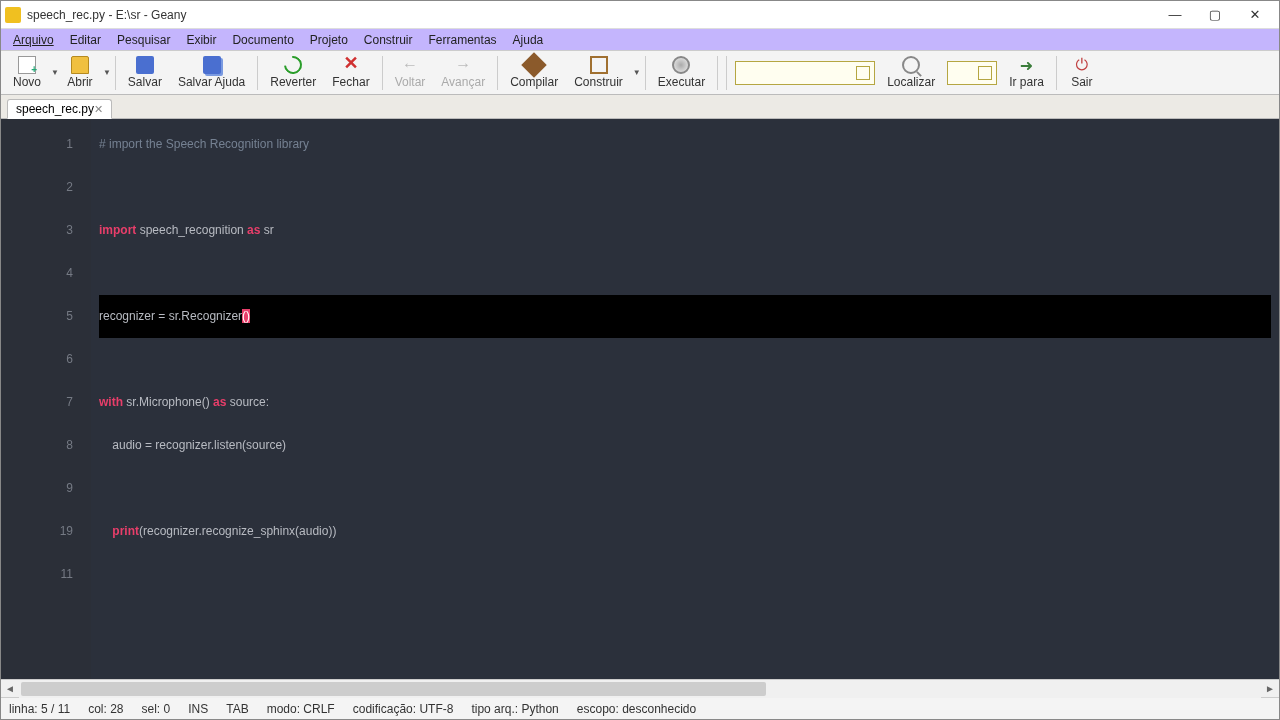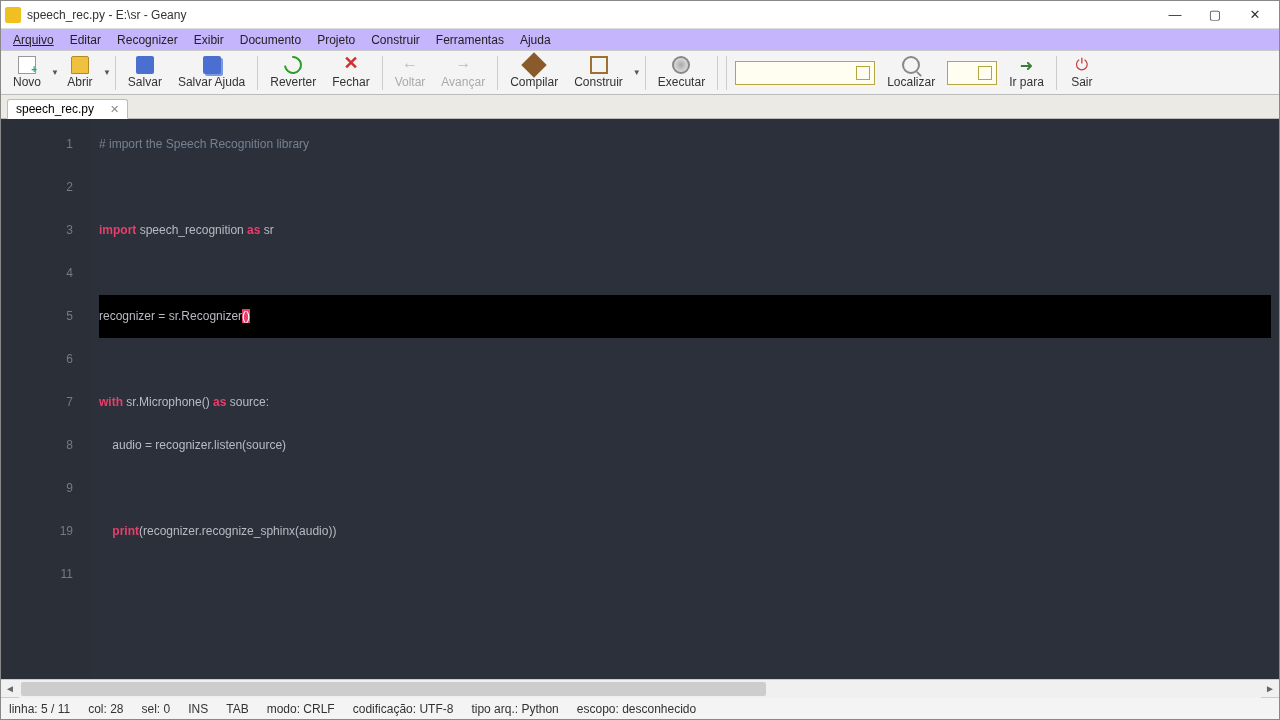--- a/index.html
+++ b/index.html
@@ -17,21 +17,21 @@
 .toolbar { height: 44px; background: #f4f4f4; display: flex; align-items: center; padding: 0 4px; border-bottom: 1px solid #bbb; gap: 0; }
 .toolbar .tbtn { display: flex; flex-direction: column; align-items: center; justify-content: center; padding: 2px 8px; min-width: 42px; cursor: default; color: #333; font-size: 11px; }
 .toolbar .tbtn .ticon { width: 18px; height: 18px; margin-bottom: 1px; }
 .toolbar .tbtn.disabled { color: #aaa; }
 .toolbar .sep { width: 1px; height: 34px; background: #ccc; margin: 0 4px; }
 .toolbar .drop-arrow { font-size: 8px; margin-left: 2px; color: #555; }
 .toolbar .fieldbox { width: 140px; height: 24px; background: #fffef0; border: 1px solid #b5a642; display: flex; align-items: center; padding: 0 4px; margin: 0 4px; }
 .toolbar .fieldbox .ficon { width: 14px; height: 14px; margin-left: auto; }
 
 .tabbar { height: 24px; background: #eceae5; display: flex; align-items: flex-end; padding: 0 6px; border-bottom: 1px solid #bbb; }
-.tabbar .tab { background: #fff; border: 1px solid #bbb; border-bottom: 1px solid #fff; border-radius: 3px 3px 0 0; padding: 2px 8px; display: flex; align-items: center; gap: 16px; font-size: 11px; margin-bottom: -1px;}
+.tabbar .tab { background: #fff; border: 1px solid #bbb; border-bottom: 1px solid #fff; border-radius: 3px 3px 0 0; padding: 2px 8px; display: flex; align-items: center; gap: 0; font-size: 11px; margin-bottom: -1px;}
 .tabbar .tab .tab-close { color: #888; font-size: 11px; cursor: default; }
 
 .editor-wrap { flex: 1; display: flex; background: #2b303b; overflow: hidden; position: relative; }
 .gutter { width: 90px; background: #2b2f38; color: #757a84; font-family: "Consolas", monospace; font-size: 30px; text-align: right; padding: 4px 18px 4px 4px; line-height: 43px; user-select: none; }
 .code { flex: 1; font-family: "Consolas", monospace; font-size: 30px; line-height: 43px; padding: 4px 8px; white-space: pre; color: #b8bbc2; position: relative; }
 .code .line { height: 43px; display: block; }
 .code .line.selected { background: #000; }
 .kw { color: #e83e6a; font-weight: bold; }
 .fn { color: #e83e6a; font-weight: bold; }
 .cm { color: #758192; }
@@ -72,21 +72,21 @@
   <div class="app-icon"></div>
   <div class="title-text">speech_rec.py - E:\sr - Geany</div>
   <div class="win-btn">―</div>
   <div class="win-btn">▢</div>
   <div class="win-btn close">✕</div>
 </div>
 
 <div class="menubar">
   <div class="menu-item"><span class="ul">Arquivo</span></div>
   <div class="menu-item"><span>Editar</span></div>
-  <div class="menu-item"><span>Recognizer</span></div>
+  <div class="menu-item"><span>Pesquisar</span></div>
   <div class="menu-item"><span>Exibir</span></div>
   <div class="menu-item"><span>Documento</span></div>
   <div class="menu-item"><span>Projeto</span></div>
   <div class="menu-item"><span>Construir</span></div>
   <div class="menu-item"><span>Ferramentas</span></div>
   <div class="menu-item"><span>Ajuda</span></div>
 </div>
 
 <div class="toolbar">
   <div class="tbtn">

